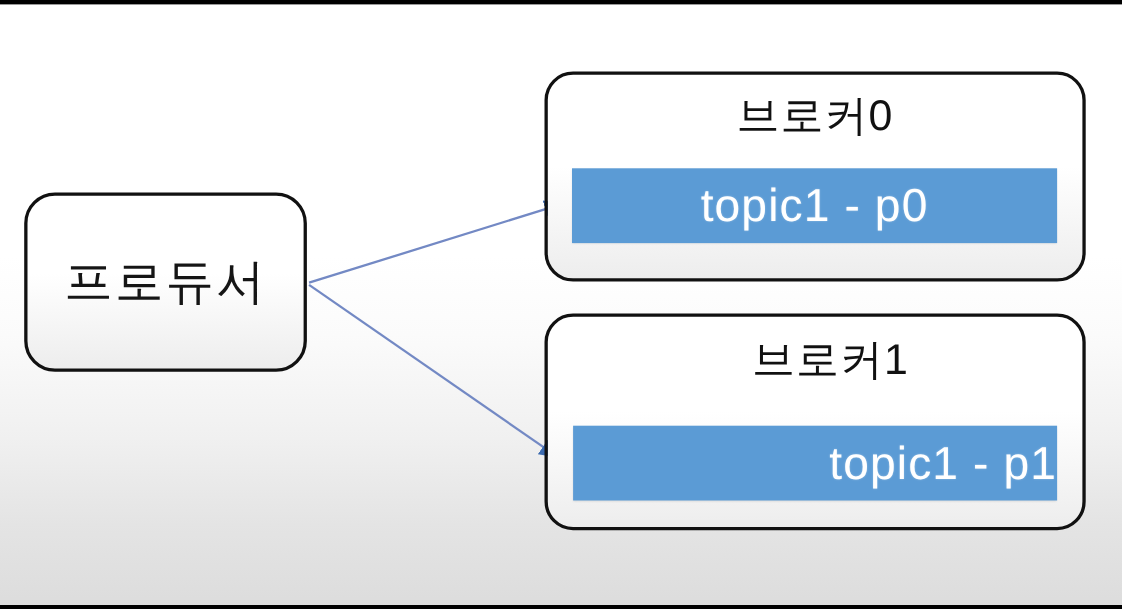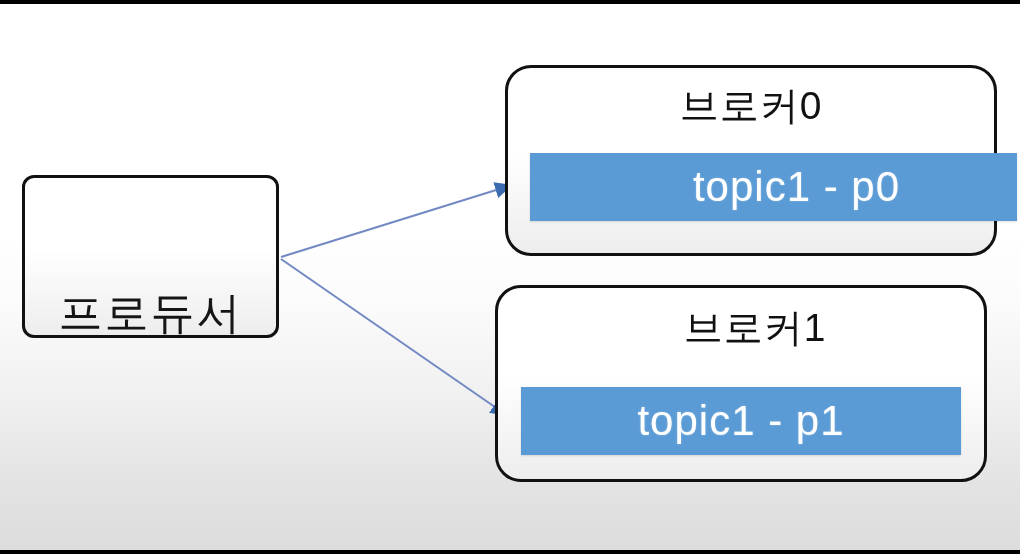--- a/index.html
+++ b/index.html
@@ -50,40 +50,39 @@
                 #ffffff 45%,
                 #f7f7f7 70%,
                 #ededed 100%);
   }
 
   #producer-box {
     left: 22px;
     top: 175px;
     width: 257px;
     height: 163px;
-    border-radius: 12px;
+    border-radius: 28px;
     display: flex;
-    align-items: flex-end;
+    align-items: center;
     justify-content: center;
   }
 
   .producer-label {
     font-size: 44px;
     color: #151515;
     letter-spacing: 2px;
     line-height: 1;
     white-space: nowrap;
   }
 
   #broker0-box {
     left: 495px;
     top: 65px;
     width: 492px;
     height: 191px;
-    margin-left: 10px;
   }
 
   #broker1-box {
     left: 495px;
     top: 285px;
     width: 492px;
     height: 197px;
   }
 
   .broker-title {
@@ -106,27 +105,27 @@
     display: flex;
     align-items: center;
     justify-content: center;
     box-shadow: 0 1px 2px rgba(0,0,0,0.12);
   }
   #broker0-box .partition-bar {
     left: 22px;
     top: 85px;
     width: 441px;
     height: 68px;
-    padding-left: 46px;
   }
   #broker1-box .partition-bar {
     left: 23px;
     top: 99px;
     width: 440px;
     height: 68px;
+    justify-content: flex-end;
   }
 
   .partition-label {
     font-size: 42px;
     color: #ffffff;
     letter-spacing: 1px;
     line-height: 1;
     white-space: nowrap;
     text-shadow: 0 0 2px rgba(255,255,255,0.35);
   }

